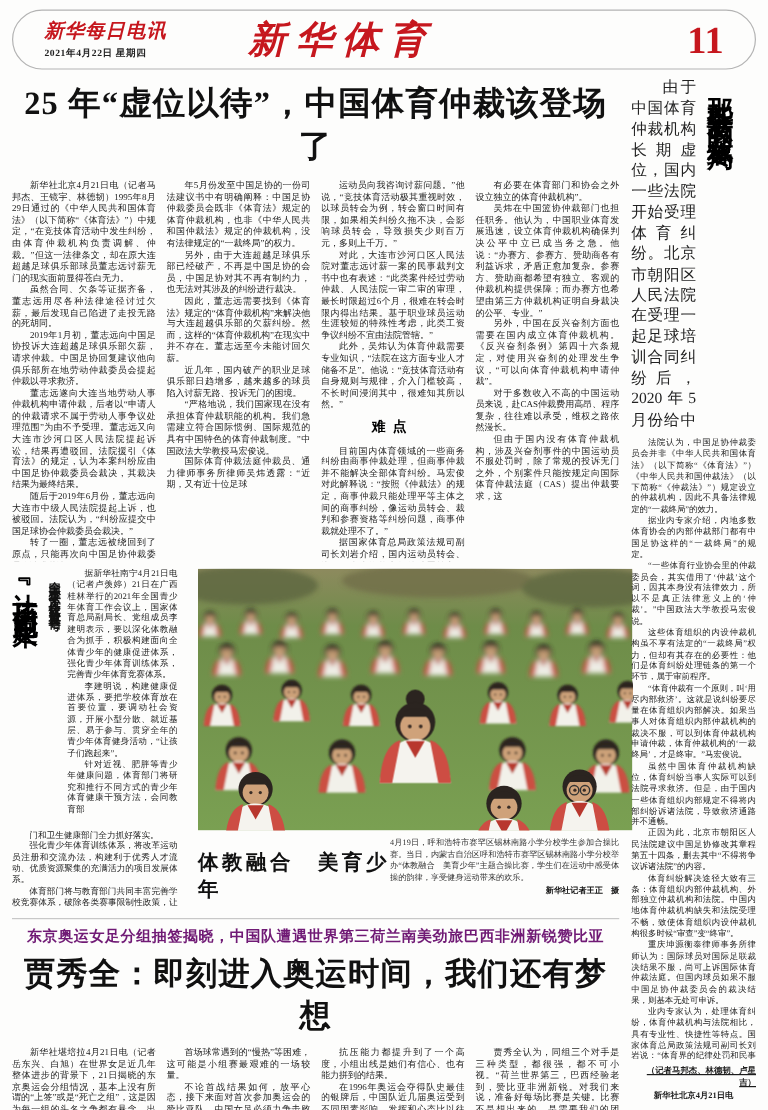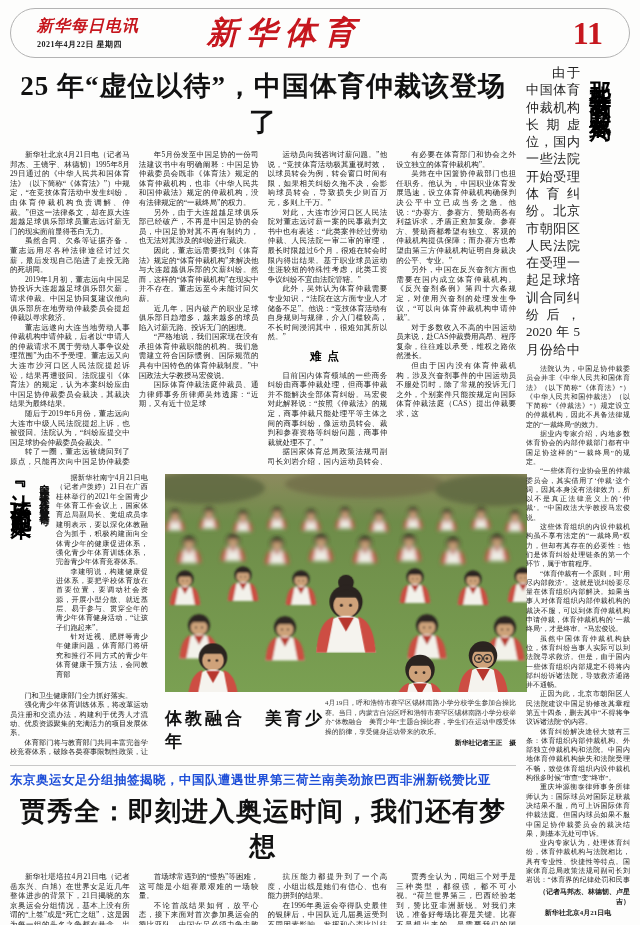--- a/index.html
+++ b/index.html
@@ -38,30 +38,30 @@
 
   .photo-zone { width:362px; margin-left:6px;padding-left:11px; }
   .photo-zone svg { display:block; width:362px; height:218px; }
   .caption-row { display:flex; margin-top:6px; }
   .cap-title { width:160px; font-size:17px; font-weight:bold; letter-spacing:3px; padding-top:9px; color:#111; }
   .cap-text-block { flex:1; font-size:6.8px; line-height:1.4; text-align:justify; color:#333; }
   .cap-credit { text-align:right; font-weight:bold; margin-top:2px; color:#111; }
 
   
   .bottom-zone { border-top:1px solid #c8c8c8; margin-top:7px; padding-top:6px; }
-  .kicker { font-size:12.5px; font-weight:bold; text-align:left; letter-spacing:0.5px; color:#1d4ed8; }
+  .kicker { font-size:12.5px; font-weight:bold; text-align:center; letter-spacing:0.5px; color:#701a75; }
   .bottom-headline { font-size:26px; font-weight:bold; text-align:center; letter-spacing:1px; margin:5px 0 8px; color:#111; }
   .bottom-cols .col { height:130px; }
 
   
   .sb-top { display:flex; height:296px; overflow:hidden; }
   .sb-intro { width:54px; font-size:13px; line-height:1.33; text-align:justify; overflow:hidden; color:#222;font-family:Liberation Serif, serif; }
   .sb-headline { writing-mode:vertical-rl; text-orientation:upright; font-size:22px; font-weight:bold; letter-spacing:4px; line-height:1.1; margin-left:8px; color:#000; }
   .sb-rest { flex:1; font-size:7px; line-height:1.33; text-align:justify; overflow:hidden; margin-top:5px; color:#222; }
-  .sb-credit { font-size:7px; font-weight:bold; text-align:right; margin-top:3px; }
+  .sb-credit { font-size:7px; font-weight:bold; text-align:right; margin-top:3px;text-decoration:underline; }
   .sb-dateline { font-size:7px; font-weight:bold; text-align:center; margin-top:1px; }
 </style>
 </head>
 <body>
 
 <div class="page">
 
   <div class="header">
     <div class="mast">
       <div class="mast-logo">新华每日电讯</div>

